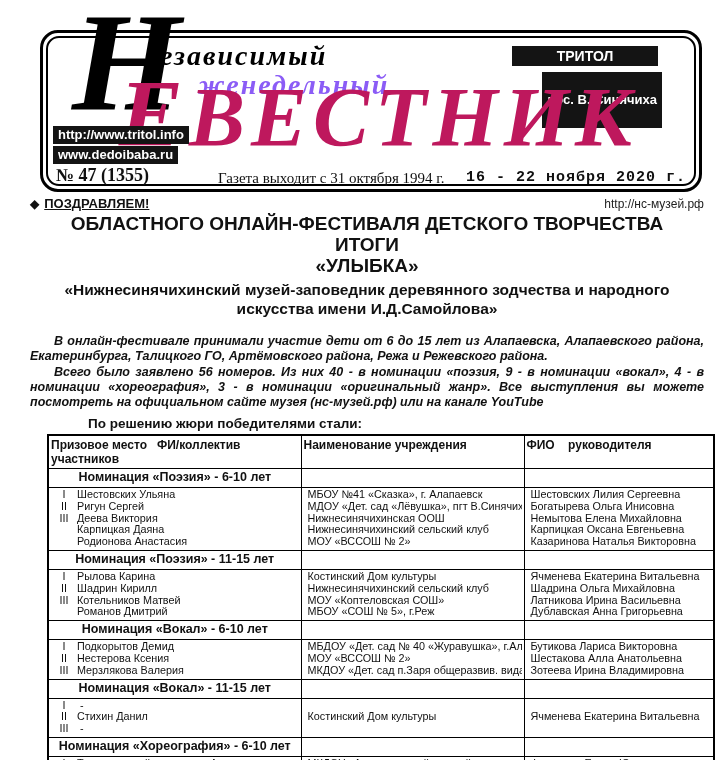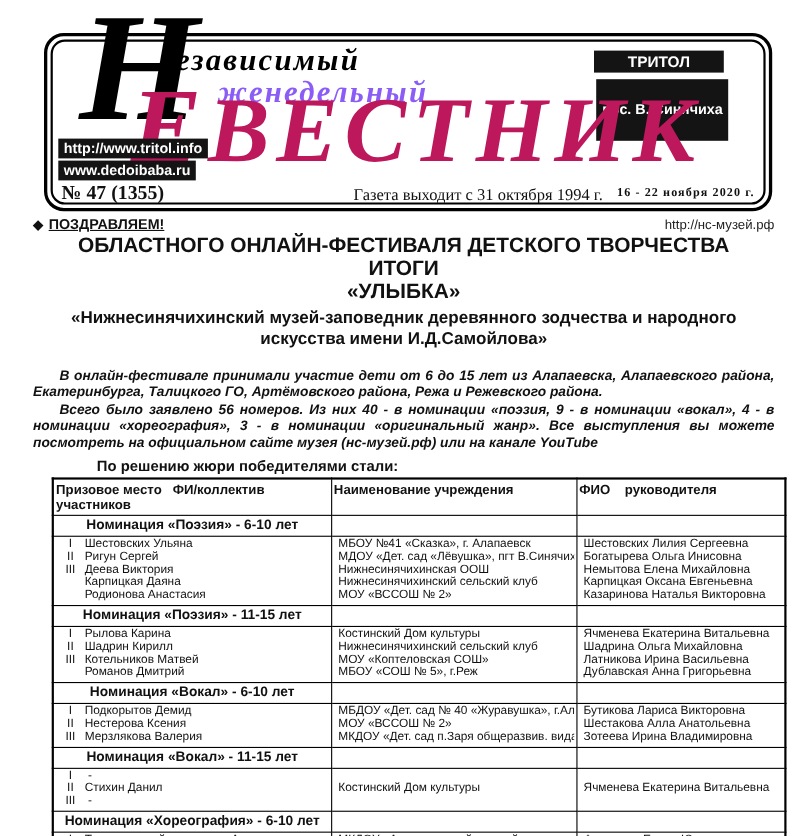--- a/index.html
+++ b/index.html
@@ -34,39 +34,39 @@
     position:absolute; left:71px; top:28px; white-space:nowrap;
     font-family:"Liberation Serif", serif; font-weight:bold; font-style:italic;
     line-height:1; letter-spacing:6px; color:#be185d; z-index:2;
   }
   .mh-title .big-e { font-size:96px; }
   .mh-title .rest  { font-size:84px; }
   .mh-badge {
     position:absolute; background:#141414; color:#fff; text-align:center;
     font-weight:bold; font-size:14px; line-height:18px; padding:1px 8px;
   }
-  .mh-badge.b1 { right:36px; top:8px; width:118px; }
+  .mh-badge.b1 { right:36px; top:8px; width:146px; }
   .mh-badge.b2 { right:32px; top:34px; font-size:13px; padding:19px 5px; }
   .mh-url {
     position:absolute; background:#141414; color:#fff; font-weight:bold;
     font-size:13px; line-height:16px; padding:1px 5px; z-index:3;
   }
   .mh-url.u1 { left:5px; top:88px; }
   .mh-url.u2 { left:5px; top:108px; }
   .mh-issue {
     position:absolute; left:8px; top:127px; z-index:3;
     font-family:"Liberation Serif", serif; font-weight:bold; font-size:18px;
   }
   .mh-founded {
-    position:absolute; left:170px; top:132px; width:330px; text-align:right;
+    position:absolute; left:170px; top:132px; width:330px; text-align:left;
     font-family:"Liberation Serif", serif; font-size:15px; z-index:3;
   }
   .mh-dates {
     position:absolute; right:8px; top:131px; z-index:3;
-    font-family:Liberation Serif, serif; font-weight:bold; font-size:11px;
+    font-family:Liberation Mono, monospace; font-weight:bold; font-size:15px;
     letter-spacing:1px;
   }
 
   
   .content { position:absolute; left:0; top:196px; width:720px; padding:0 16px 0 30px; }
   .rubric-row { display:flex; justify-content:space-between; align-items:baseline;text-align:center; }
   .rubric { font-weight:bold; font-size:13px; }
   .rubric .diamond { text-decoration:none; margin-right:5px; font-size:12px; }
   .rubric .rubric-text { text-decoration:underline; }
   .site-url { font-size:12px; color:#222; }

